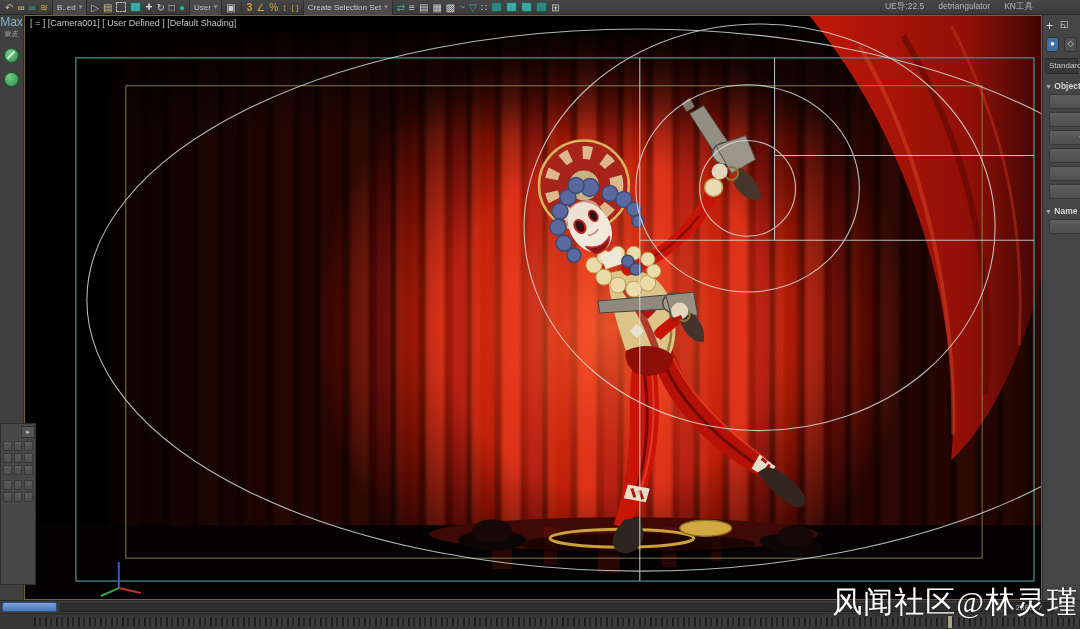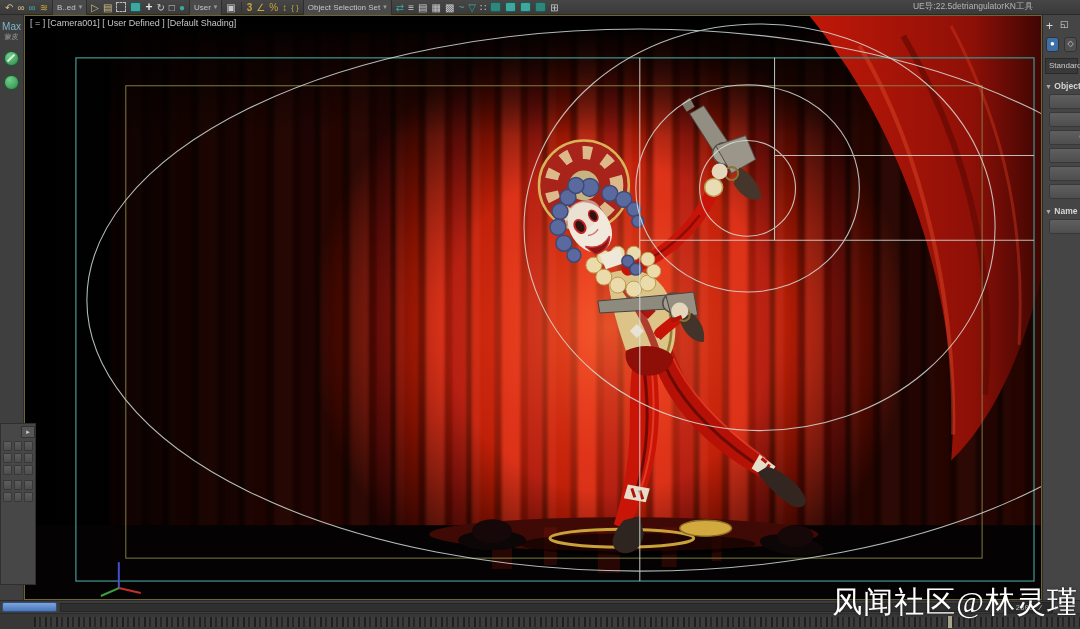--- a/index.html
+++ b/index.html
@@ -10,24 +10,24 @@
            border-bottom:1px solid #2a2a2a;display:flex;align-items:center;gap:4px;padding:0 5px;box-sizing:border-box;}
   .tbi{font-size:10px;line-height:13px;color:#c9c9c9;flex:none;}
   .gold{color:#c9a43a;} .teal{color:#3fa89e;} .cream{color:#cdbd87;}
   .tbdd{flex:none;display:flex;align-items:center;gap:3px;height:11px;background:#4a4a4a;border:1px solid #2d2d2d;
         border-radius:2px;padding:8px 4px;font-size:8px;color:#c4c4c4;white-space:nowrap;}
   .tbdd .car{font-size:7px;color:#999;}
   .blk{flex:none;width:9px;height:8px;border-radius:2px;background:#3fa89e;border:1px solid #1e5a54;}
   .blk.d{background:#2e867c;}
   .dash{flex:none;width:8px;height:8px;border:1px dashed #b9b9b9;}
   .sep{flex:none;width:1px;height:10px;background:#2e2e2e;margin:0 1px;}
-  #tb-custom{margin-left:auto;margin-right:42px;display:flex;font-size:8.5px;color:#b4b4b4;}
+  #tb-custom{margin-left:auto;margin-right:42px;display:flex;gap:14px;font-size:8.5px;color:#b4b4b4;}
   
   #leftbar{position:absolute;left:0;top:15px;width:24px;height:585px;background:#3f3f3f;border-right:1px solid #2c2c2c;box-sizing:border-box;}
-  #maxlogo{font-size:10px;color:#7fb6cc;text-align:center;margin-top:6px;}
+  #maxlogo{font-size:12px;color:#7fb6cc;text-align:center;}
   #maxsub{font-size:7px;color:#9a9a9a;text-align:center;}
   .greenic{width:13px;height:13px;border-radius:50%;margin:9px auto 0;background:radial-gradient(circle at 35% 30%,#6fd08a,#2e8a4a);
            border:1px solid #1c5a30;position:relative;}
   .greenic.slash:after{content:"";position:absolute;left:1px;top:5px;width:10px;height:2px;background:#dfeade;transform:rotate(-45deg);}
   #leftdock{position:absolute;left:0;top:423px;width:36px;height:162px;background:#474747;border:1px solid #2f2f2f;box-sizing:border-box;padding:2px;}
   #dockplay{width:12px;height:10px;background:#555;border:1px solid #333;color:#cfcfcf;font-size:7px;line-height:9px;text-align:center;margin:0 0 3px 18px;}
   .dgrid{display:grid;grid-template-columns:repeat(3,1fr);gap:2px;margin-bottom:5px;}
   .dbtn{height:8px;background:linear-gradient(#5d5d5d,#4d4d4d);border:1px solid #383838;border-radius:1px;}
   
   #viewport{position:absolute;left:24px;top:15px;width:1018px;height:585px;background:#000;border:1px solid #6e6530;box-sizing:border-box;text-align:right;}
@@ -87,21 +87,21 @@
       <span class="car">▾</span>
     </span>
     <span class="tbi">▣</span>
     <span class="sep"></span>
     <span class="tbi gold" style="font-weight:bold">3</span>
     <span class="tbi gold">∠</span>
     <span class="tbi gold">%</span>
     <span class="tbi gold">↕</span>
     <span class="tbi gold" style="font-size:8px">{ }</span>
     <span class="tbdd">
-      <span>Object Selection Set</span>
+      <span>Create Selection Set</span>
       <span class="car">▾</span>
     </span>
     <span class="tbi teal">⇄</span>
     <span class="tbi">≡</span>
     <span class="tbi">▤</span>
     <span class="tbi">▦</span>
     <span class="tbi">▩</span>
     <span class="tbi teal">~</span>
     <span class="tbi teal">▽</span>
     <span class="tbi">∷</span>

